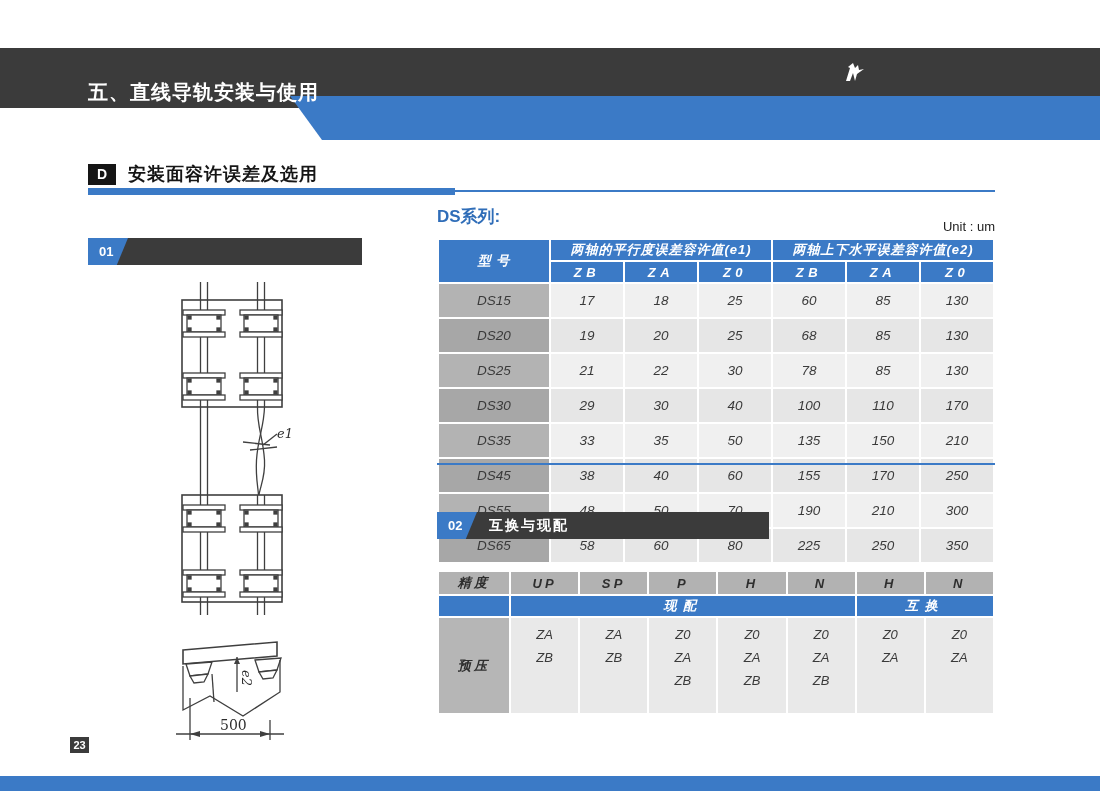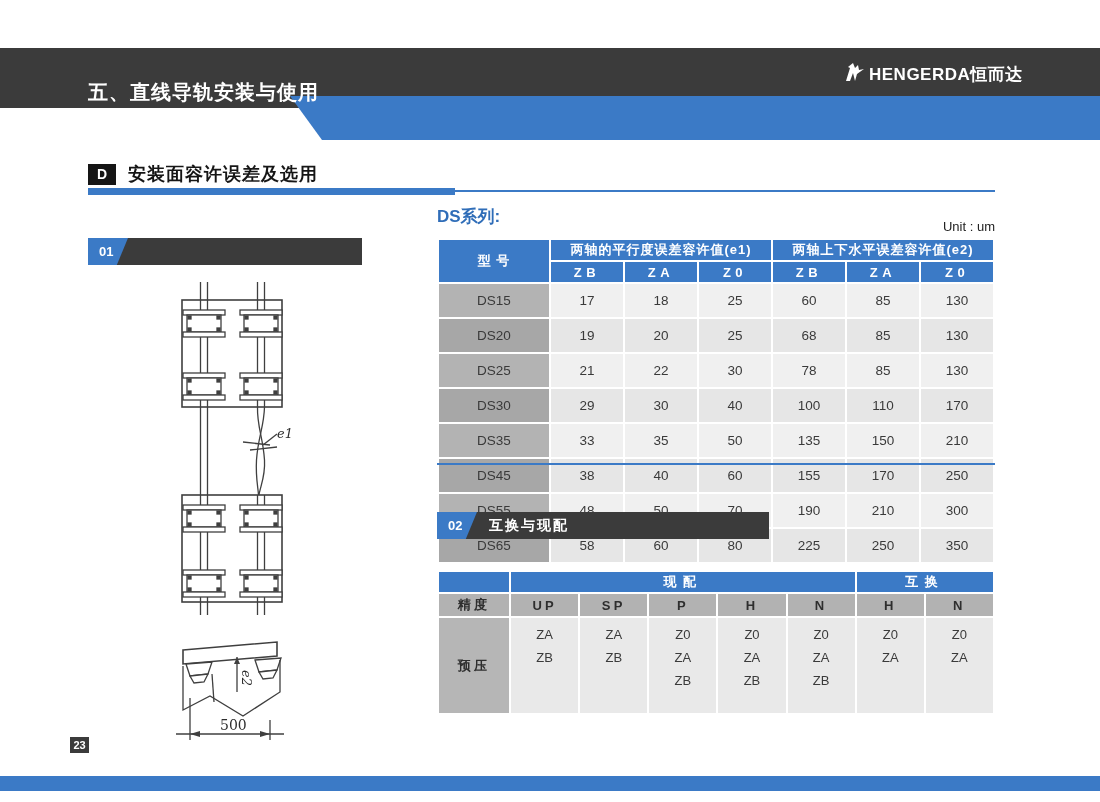--- a/index.html
+++ b/index.html
@@ -30,21 +30,21 @@
                  line-height:27px; padding-left:11px; }
   .blkbar .ttl { position:absolute; left:52px; top:0; line-height:27px; font-size:14px;
                  font-weight:bold; letter-spacing:2px; }
   .lbl01 { left:88px; top:238px; width:274px; }
   .lbl02 { left:437px; top:512px; width:332px; }
 
   .dslabel { left:437px; top:205px; font-size:17px; font-weight:bold; color:#2f6db8; }
   .unit    { top:219px; left:895px; width:100px; text-align:right; font-size:13px; color:#222; }
 
   
-  table { border-collapse:separate; border-spacing:2px; table-layout:fixed; }
+  table { border-collapse:separate; border-spacing:2px; table-layout:fixed;font-style:italic; }
   th,td { overflow:hidden; white-space:nowrap; }
   .t1 { left:437px; top:238px; width:558px; }
   .t1 th { background:#3b7ac6; color:#fff; font-size:13px; font-weight:bold; text-align:center; }
   .t1 .th-group { height:20px; letter-spacing:1px; }
   .t1 .th-sub   { height:20px; letter-spacing:.35em; }
   .t1 td { height:33px; font-size:13.5px; text-align:center; color:#3a3a3a; }
   .t1 tbody tr:nth-child(odd)  td        { background:#f0f0f0; }
   .t1 tbody tr:nth-child(odd)  td.model  { background:#b3b3b3; }
   .t1 tbody tr:nth-child(even) td        { background:#e6e6e6; }
   .t1 tbody tr:nth-child(even) td.model  { background:#a7a7a7; }
@@ -74,21 +74,20 @@
 <div class="abs hband">
   <div class="abs bluewedge"></div>
 </div>
 <div class="abs chapter">五、直线导轨安装与使用</div>
 <div class="abs brand">
   <span>
     <svg width="22" height="20" viewBox="0 0 22 20">
       <path d="M3 19 L7 6 L5 5 L10 1 L12 6 L15 3 L16 8 L21 7 L14 12 L12 19 L10 11 L7 19 Z" fill="#ffffff"></path>
     </svg>
   </span>
-  <span>HENGERDA恒而达</span>
 </div>
 
 <div class="abs dbox">D</div>
 <div class="abs sectitle">安装面容许误差及选用</div>
 <div class="abs rule-thick"></div>
 <div class="abs rule-thin"></div>
 
 <div class="abs blkbar lbl01">
   <span class="num">01</span>
 </div>
@@ -332,34 +331,34 @@
       <col style="width:67px">
       <col style="width:67px">
       <col style="width:67px">
       <col style="width:67px">
       <col style="width:67px">
       <col style="width:67px">
       <col style="width:67px">
     </colgroup>
   <thead>
     <tr>
-      <th class="blue"></th>
-      <th class="blue" colspan="5">现配</th>
-      <th class="blue" colspan="2">互换</th>
-    </tr>
-    <tr>
       <th class="gray">精度</th>
       <th class="gray">UP</th>
       <th class="gray">SP</th>
       <th class="gray">P</th>
       <th class="gray">H</th>
       <th class="gray">N</th>
       <th class="gray">H</th>
       <th class="gray">N</th>
     </tr>
+    <tr>
+      <th class="blue"></th>
+      <th class="blue" colspan="5">现配</th>
+      <th class="blue" colspan="2">互换</th>
+    </tr>
   </thead>
   <tbody>
     <tr>
       <td class="rowlabel">预压</td>
       <td class="cell">
           <div>ZA</div>
           <div>ZB</div>
           <div></div>
         </td>
       <td class="cell">

